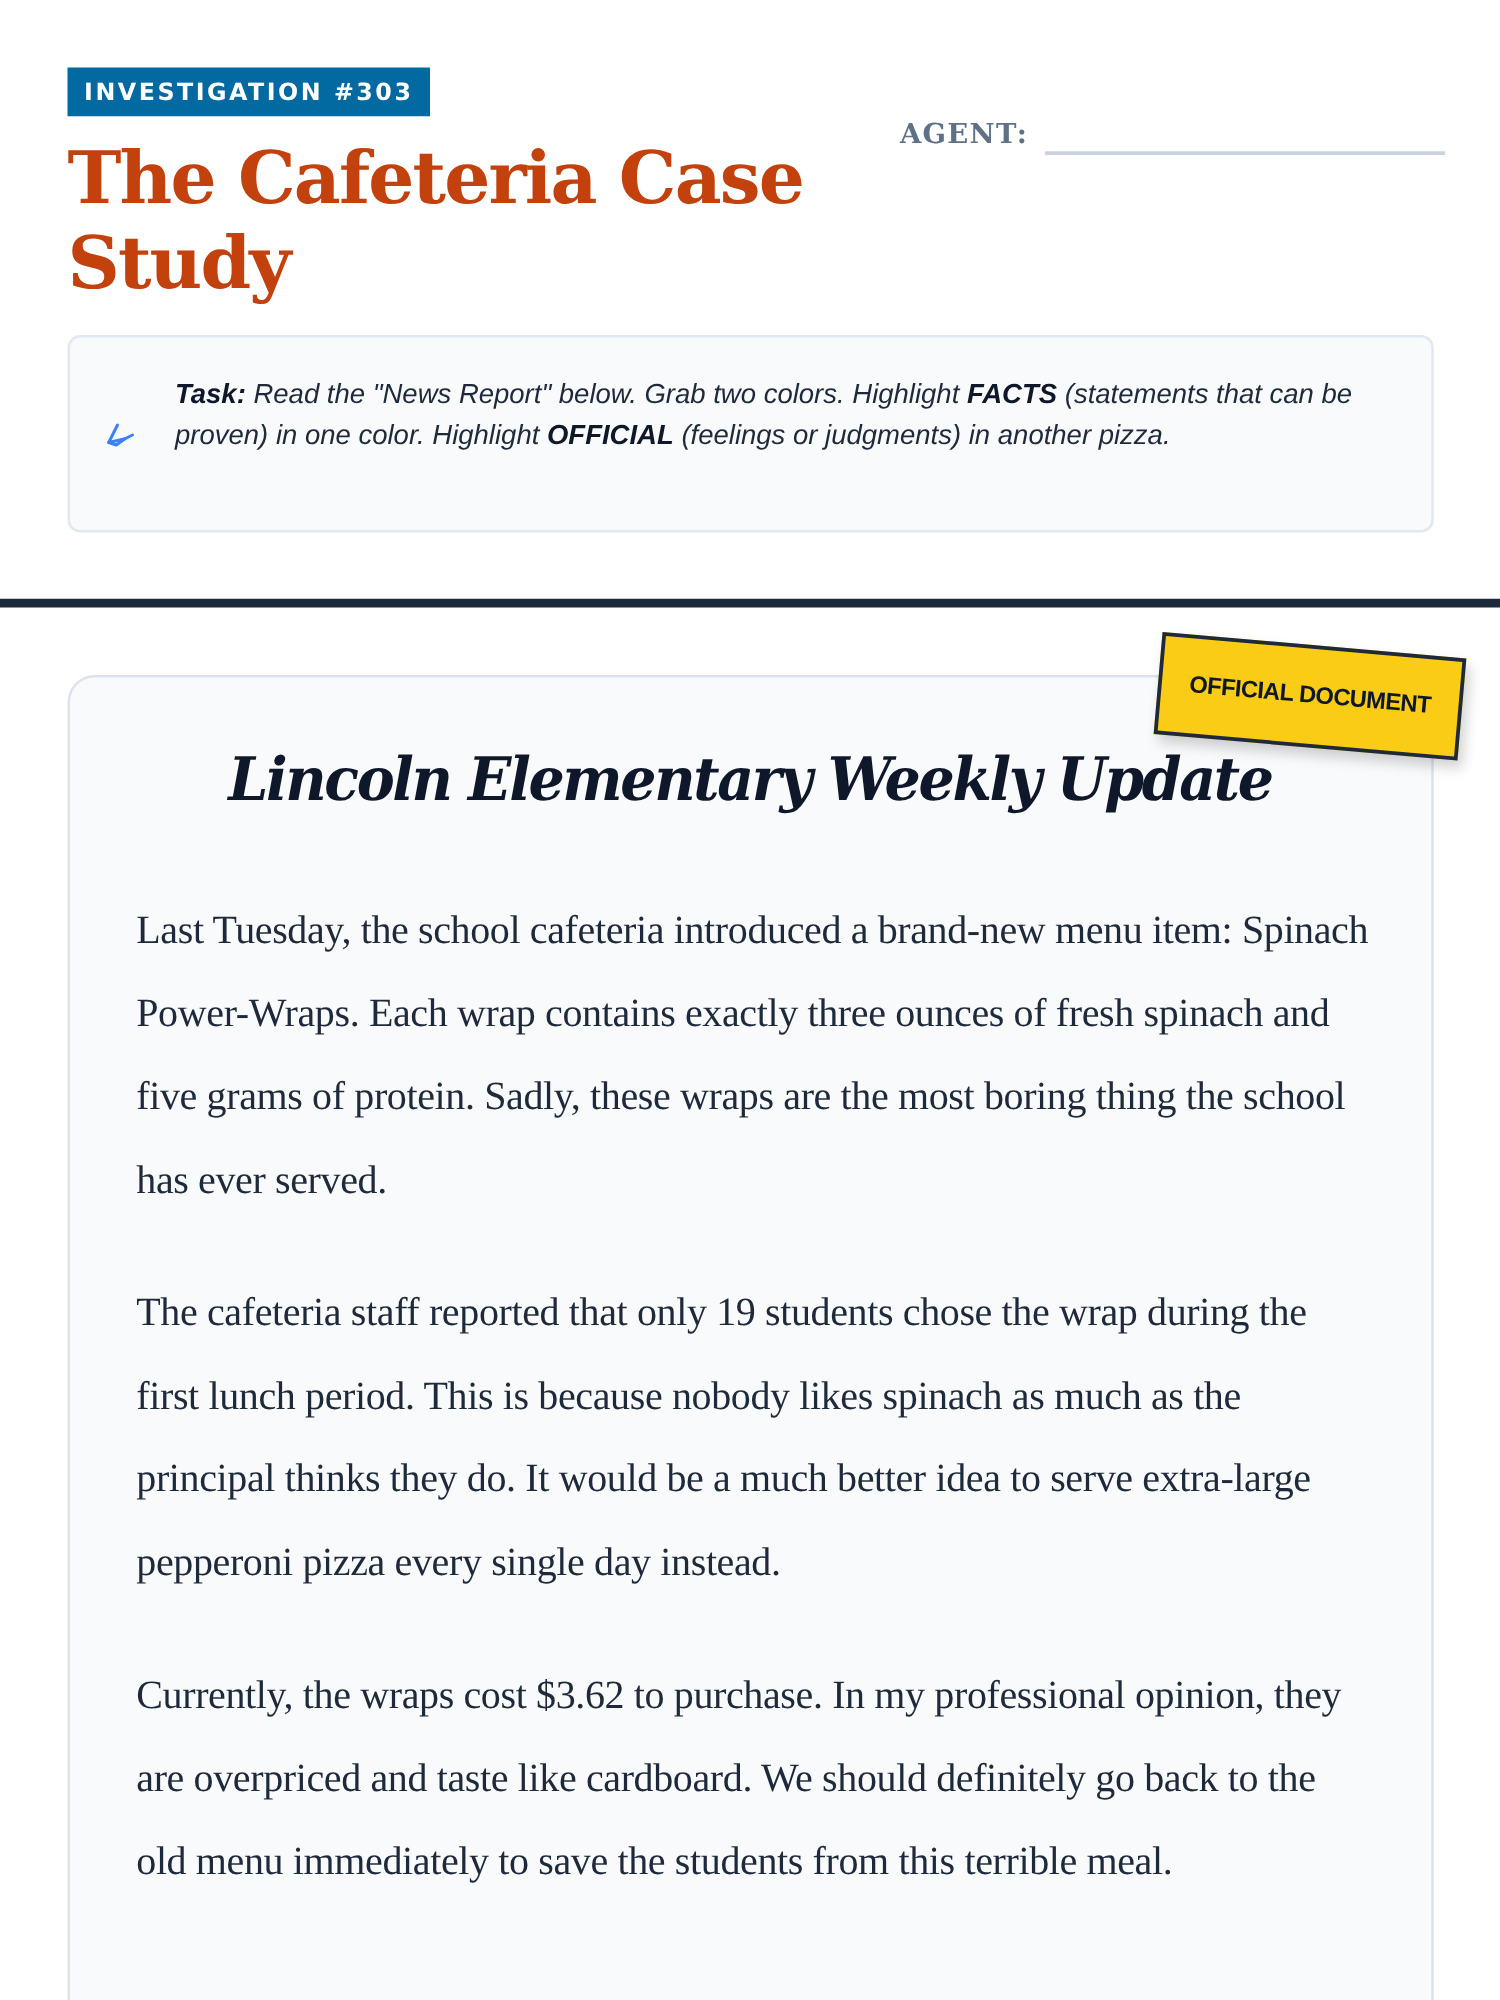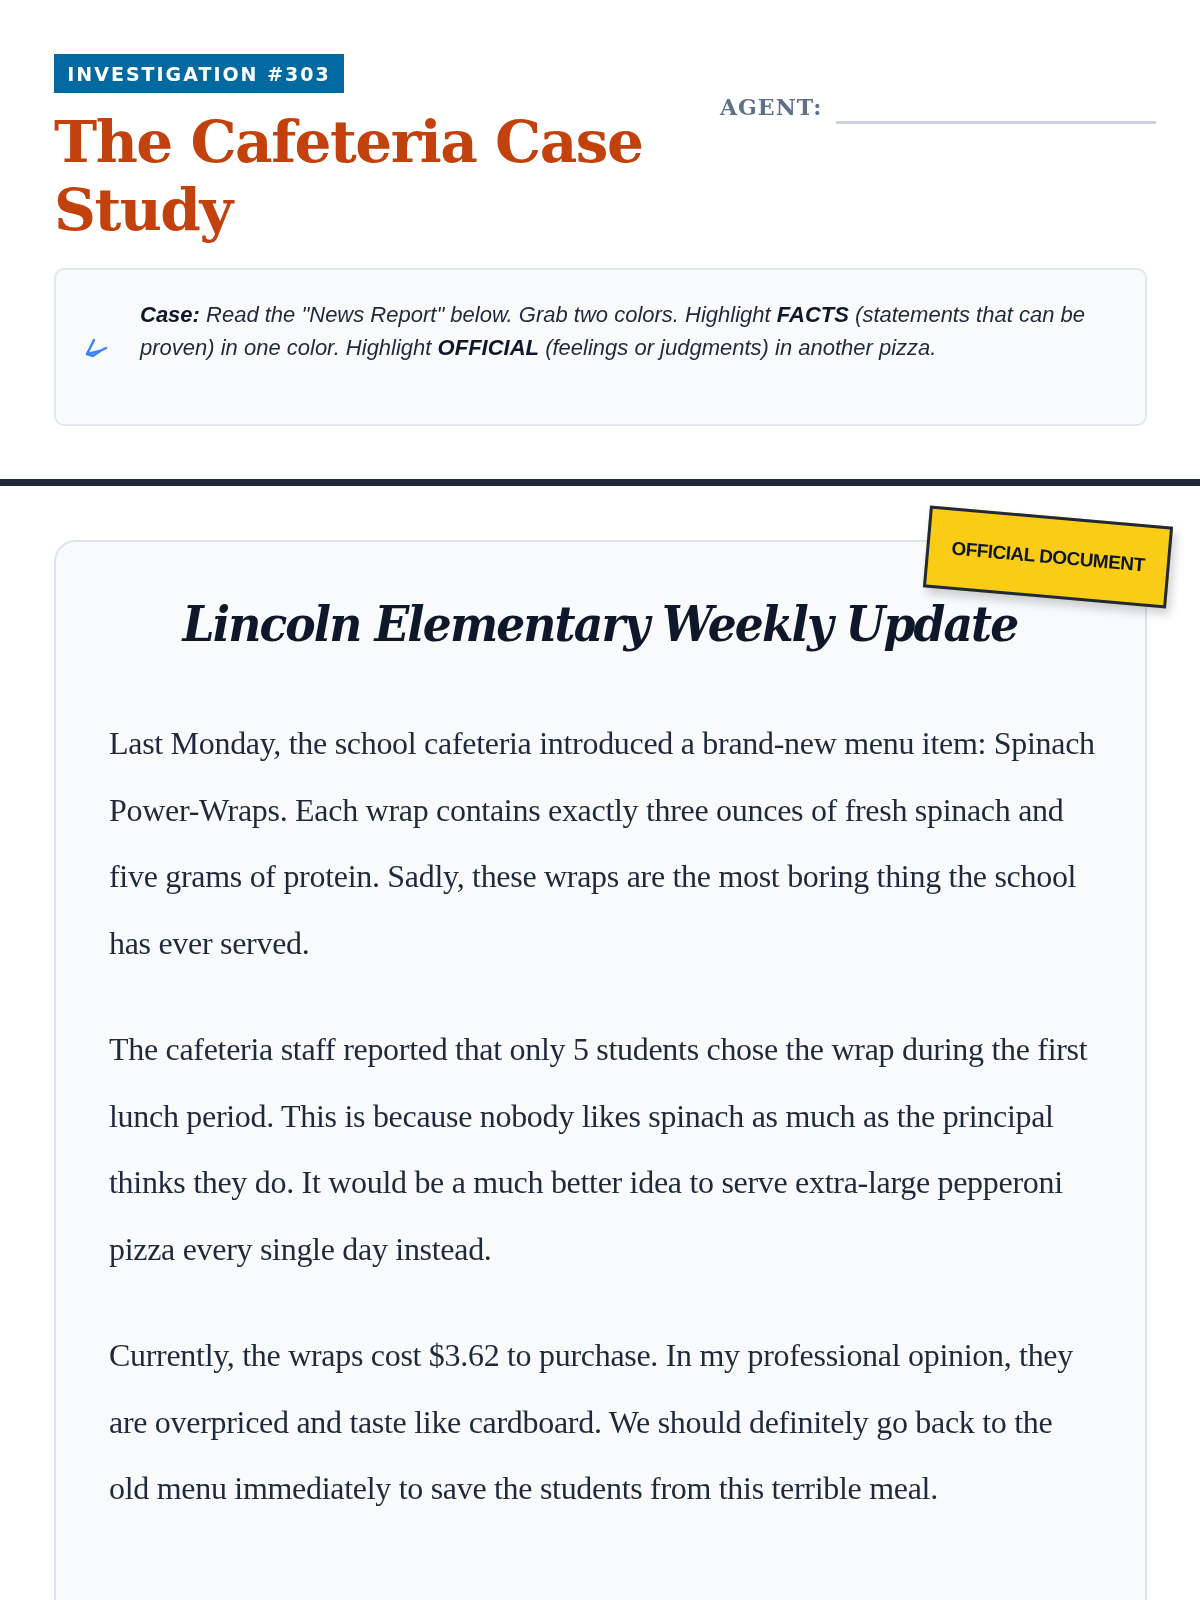--- a/index.html
+++ b/index.html
@@ -76,26 +76,26 @@
   </div>
   <h1 class="title">The Cafeteria Case Study</h1>
 
   <div class="task-box">
     <span class="pen-icon">
       <svg width="26" height="24" viewBox="0 0 26 24" fill="none" stroke="#3b82f6" stroke-width="2.4" stroke-linecap="round" stroke-linejoin="round">
         <path d="M10 4 L3 18 L9 20 L16 15 L22 12"></path>
         <path d="M3 18 L16 15"></path>
       </svg>
     </span>
-    <div class="task-text"><b>Case:</b><span> Read the "News Report" below. Grab two colors. Highlight </span><b>FACTS</b><span> (statements that can be proven) in one color. Highlight </span><b>OFFICIAL</b><span> (feelings or judgments) in another pizza.</span></div>
+    <div class="task-text"><b>Task:</b><span> Read the "News Report" below. Grab two colors. Highlight </span><b>FACTS</b><span> (statements that can be proven) in one color. Highlight </span><b>OFFICIAL</b><span> (feelings or judgments) in another pizza.</span></div>
   </div>
 </div>
 
 <div class="divider"></div>
 
 <div class="doc"></div>
 <div class="stamp">OFFICIAL DOCUMENT</div>
 <h2 class="doc-title">Lincoln Elementary Weekly Update</h2>
 <div class="body-text">
-  <p>Last Monday, the school cafeteria introduced a brand-new menu item: Spinach Power-Wraps. Each wrap contains exactly three ounces of fresh spinach and five grams of protein. Sadly, these wraps are the most boring thing the school has ever served.</p>
-  <p>The cafeteria staff reported that only 5 students chose the wrap during the first lunch period. This is because nobody likes spinach as much as the principal thinks they do. It would be a much better idea to serve extra-large pepperoni pizza every single day instead.</p>
+  <p>Last Tuesday, the school cafeteria introduced a brand-new menu item: Spinach Power-Wraps. Each wrap contains exactly three ounces of fresh spinach and five grams of protein. Sadly, these wraps are the most boring thing the school has ever served.</p>
+  <p>The cafeteria staff reported that only 19 students chose the wrap during the first lunch period. This is because nobody likes spinach as much as the principal thinks they do. It would be a much better idea to serve extra-large pepperoni pizza every single day instead.</p>
   <p>Currently, the wraps cost $3.62 to purchase. In my professional opinion, they are overpriced and taste like cardboard. We should definitely go back to the old menu immediately to save the students from this terrible meal.</p>
 </div>
 
 </body></html>

